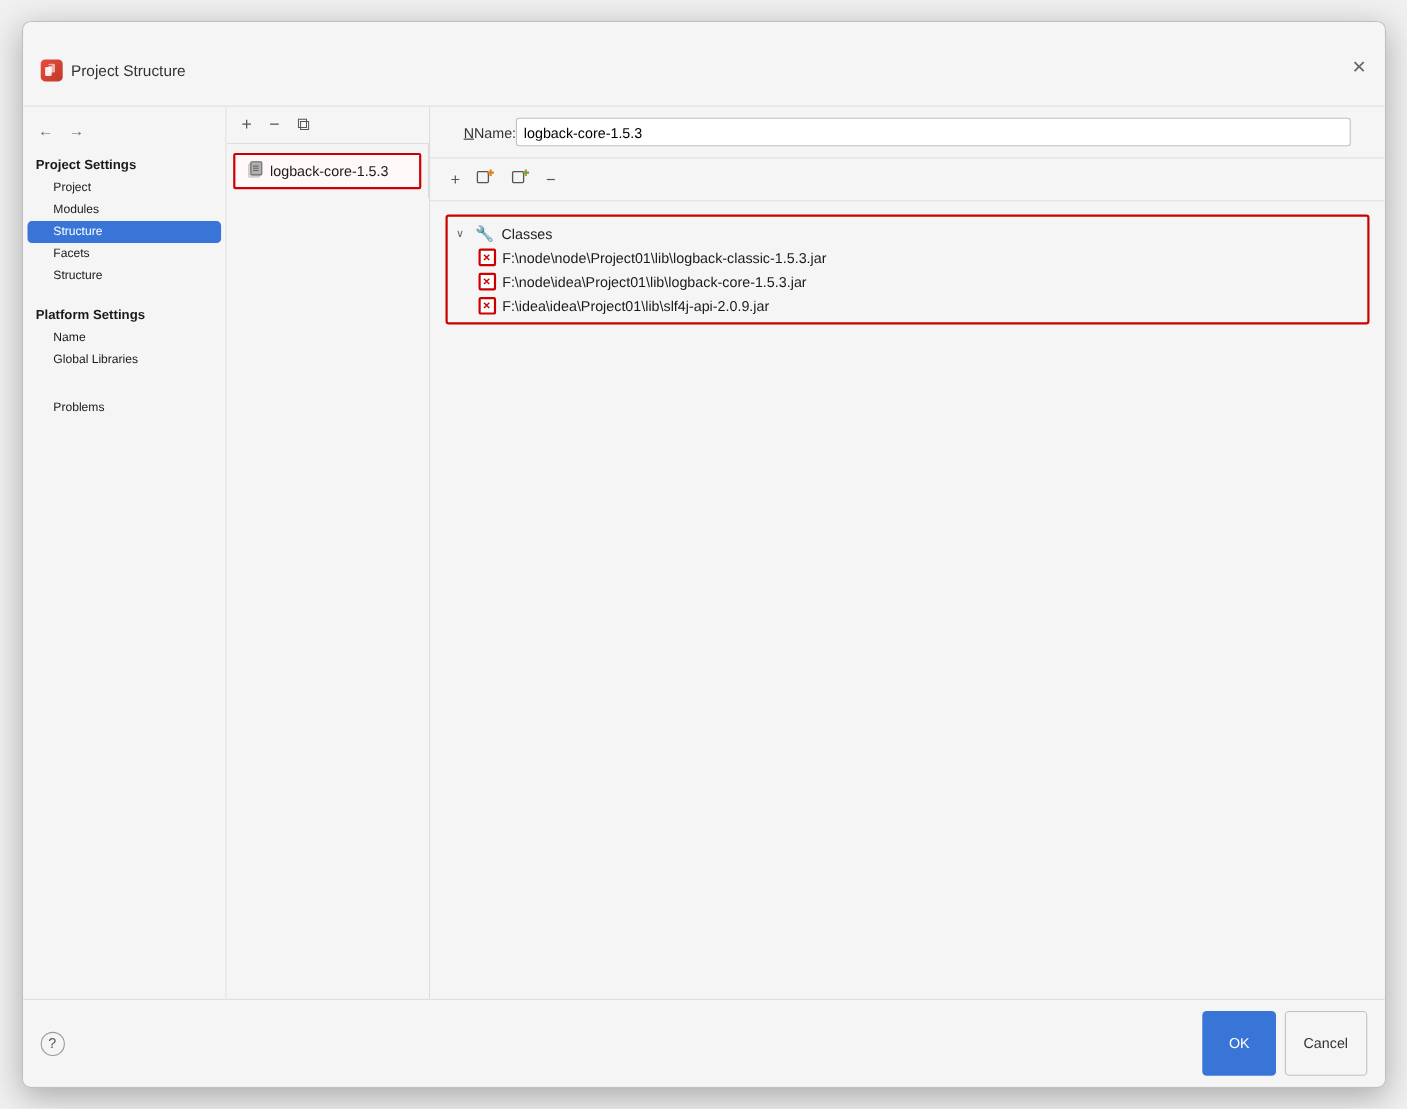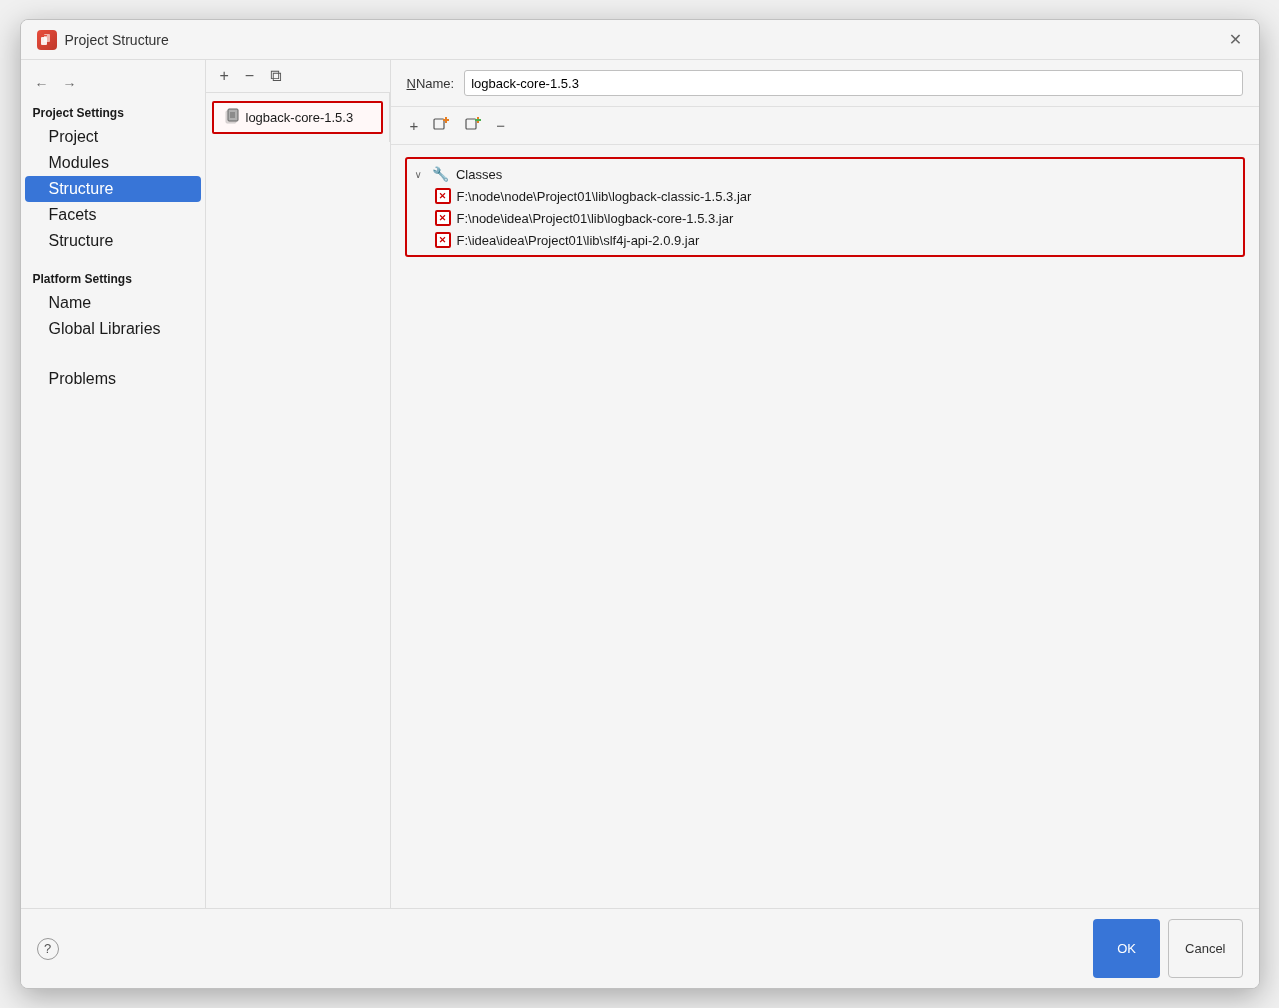--- a/index.html
+++ b/index.html
@@ -20,26 +20,27 @@
       border: 1px solid #c0c0c0;
       border-radius: 8px;
       box-shadow: 0 8px 30px rgba(0,0,0,0.3);
       display: flex;
       flex-direction: column;
       overflow: hidden;
       position: relative;
     }
     .title-bar {
       display: flex;
-      align-items: center;
+      align-items: flex-start;
       justify-content: space-between;
-      padding: 8px 16px;
+      padding: 22px 16px;
       background: #f5f5f5;
       border-bottom: 1px solid #ddd;
       min-height: 40px;
+      margin-top: 12px;
     }
     .title-left {
       display: flex;
       align-items: center;
       gap: 8px;
     }
     .app-icon {
       width: 20px;
       height: 20px;
       background: linear-gradient(135deg, #e74c3c, #c0392b);
@@ -98,21 +99,21 @@
     .section-header {
       font-size: 12px;
       font-weight: 700;
       color: #1a1a1a;
       padding: 6px 12px 4px 12px;
     }
     .sidebar-item {
       padding: 4px 12px 4px 28px;
       cursor: pointer;
       color: #1a1a1a;
-      font-size: 16px;
+      font-size: 11px;
     }
     .sidebar-item.active {
       background: #3875d7;
       color: white;
       border-radius: 4px;
       margin: 0 4px;
       padding: 4px 8px 4px 24px;
     }
     .section-gap {
       height: 12px;
@@ -161,22 +162,21 @@
     }
     .content-area {
       flex: 1;
       display: flex;
       flex-direction: column;
       padding: 0;
     }
     .name-row {
       display: flex;
       align-items: center;
-      gap: 10px;
-      padding: 10px 16px;
+      padding: 10px 31px;
       border-bottom: 1px solid #e0e0e0;
     }
     .name-label {
       font-size: 13px;
       color: #333;
       white-space: nowrap;
     }
     .name-label u { text-decoration: underline; }
     .name-input {
       flex: 1;

